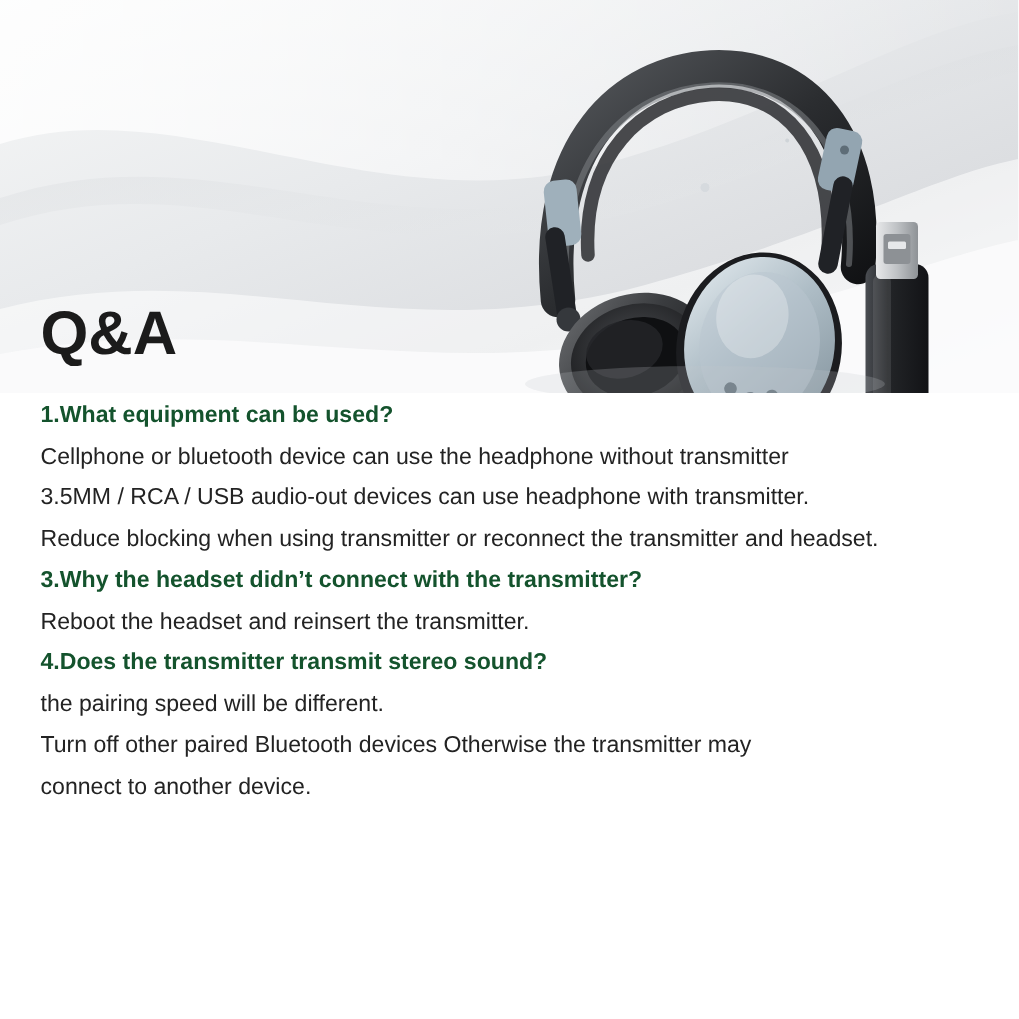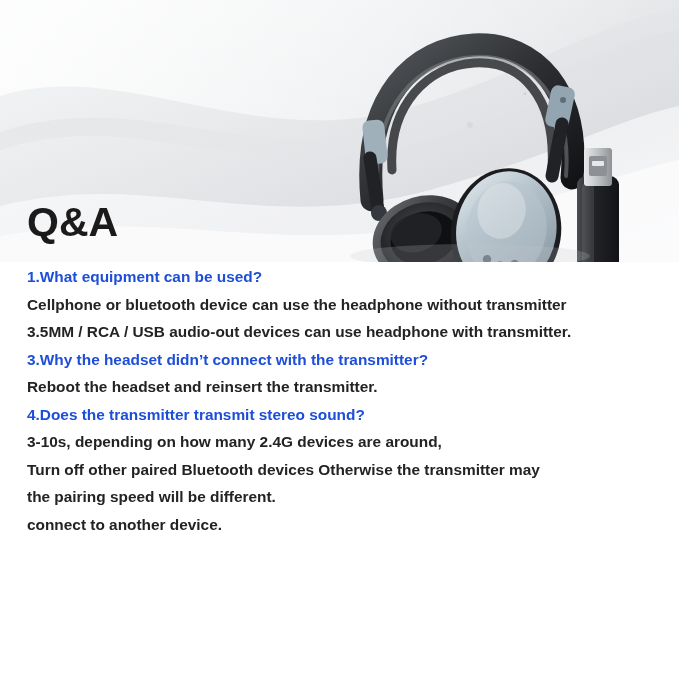--- a/index.html
+++ b/index.html
@@ -59,24 +59,24 @@
   }
   .line {
     color: #232323;
     font-size: 15.4px;
     line-height: 27.5px;
     white-space: nowrap;
     font-family: "Liberation Sans", sans-serif;
   }
   .line.q {
     font-weight: bold;
-    color: #1d4ed8;
+    color: #14532d;
   }
   .line.a {
-    font-weight: bold;
+    font-weight: normal;
   }
 </style>
 </head>
 <body>
 
 <div id="page">
 
   <div class="hero">
     <svg class="hero-svg" width="679" height="262" viewBox="0 0 679 262">
       <defs>
@@ -188,22 +188,22 @@
       <ellipse cx="470" cy="256" rx="120" ry="12" fill="#c6c9cc" opacity="0.22"></ellipse>
     </svg>
   </div>
 
   <div class="qa-title">Q&amp;A</div>
 
   <div class="content">
     <div class="line q">1.What equipment can be used?</div>
     <div class="line a">Cellphone or bluetooth device can use the headphone without transmitter</div>
     <div class="line a">3.5MM / RCA / USB audio-out devices can use headphone with transmitter.</div>
+    <div class="line a">Reduce blocking when using transmitter or reconnect the transmitter and headset.</div>
     <div class="line q">3.Why the headset didn’t connect with the transmitter?</div>
     <div class="line a">Reboot the headset and reinsert the transmitter.</div>
     <div class="line q">4.Does the transmitter transmit stereo sound?</div>
-    <div class="line a">3-10s, depending on how many 2.4G devices are around,</div>
+    <div class="line a">the pairing speed will be different.</div>
     <div class="line a">Turn off other paired Bluetooth devices Otherwise the transmitter may</div>
-    <div class="line a">the pairing speed will be different.</div>
     <div class="line a">connect to another device.</div>
   </div>
 
 </div>
 
 </body></html>

